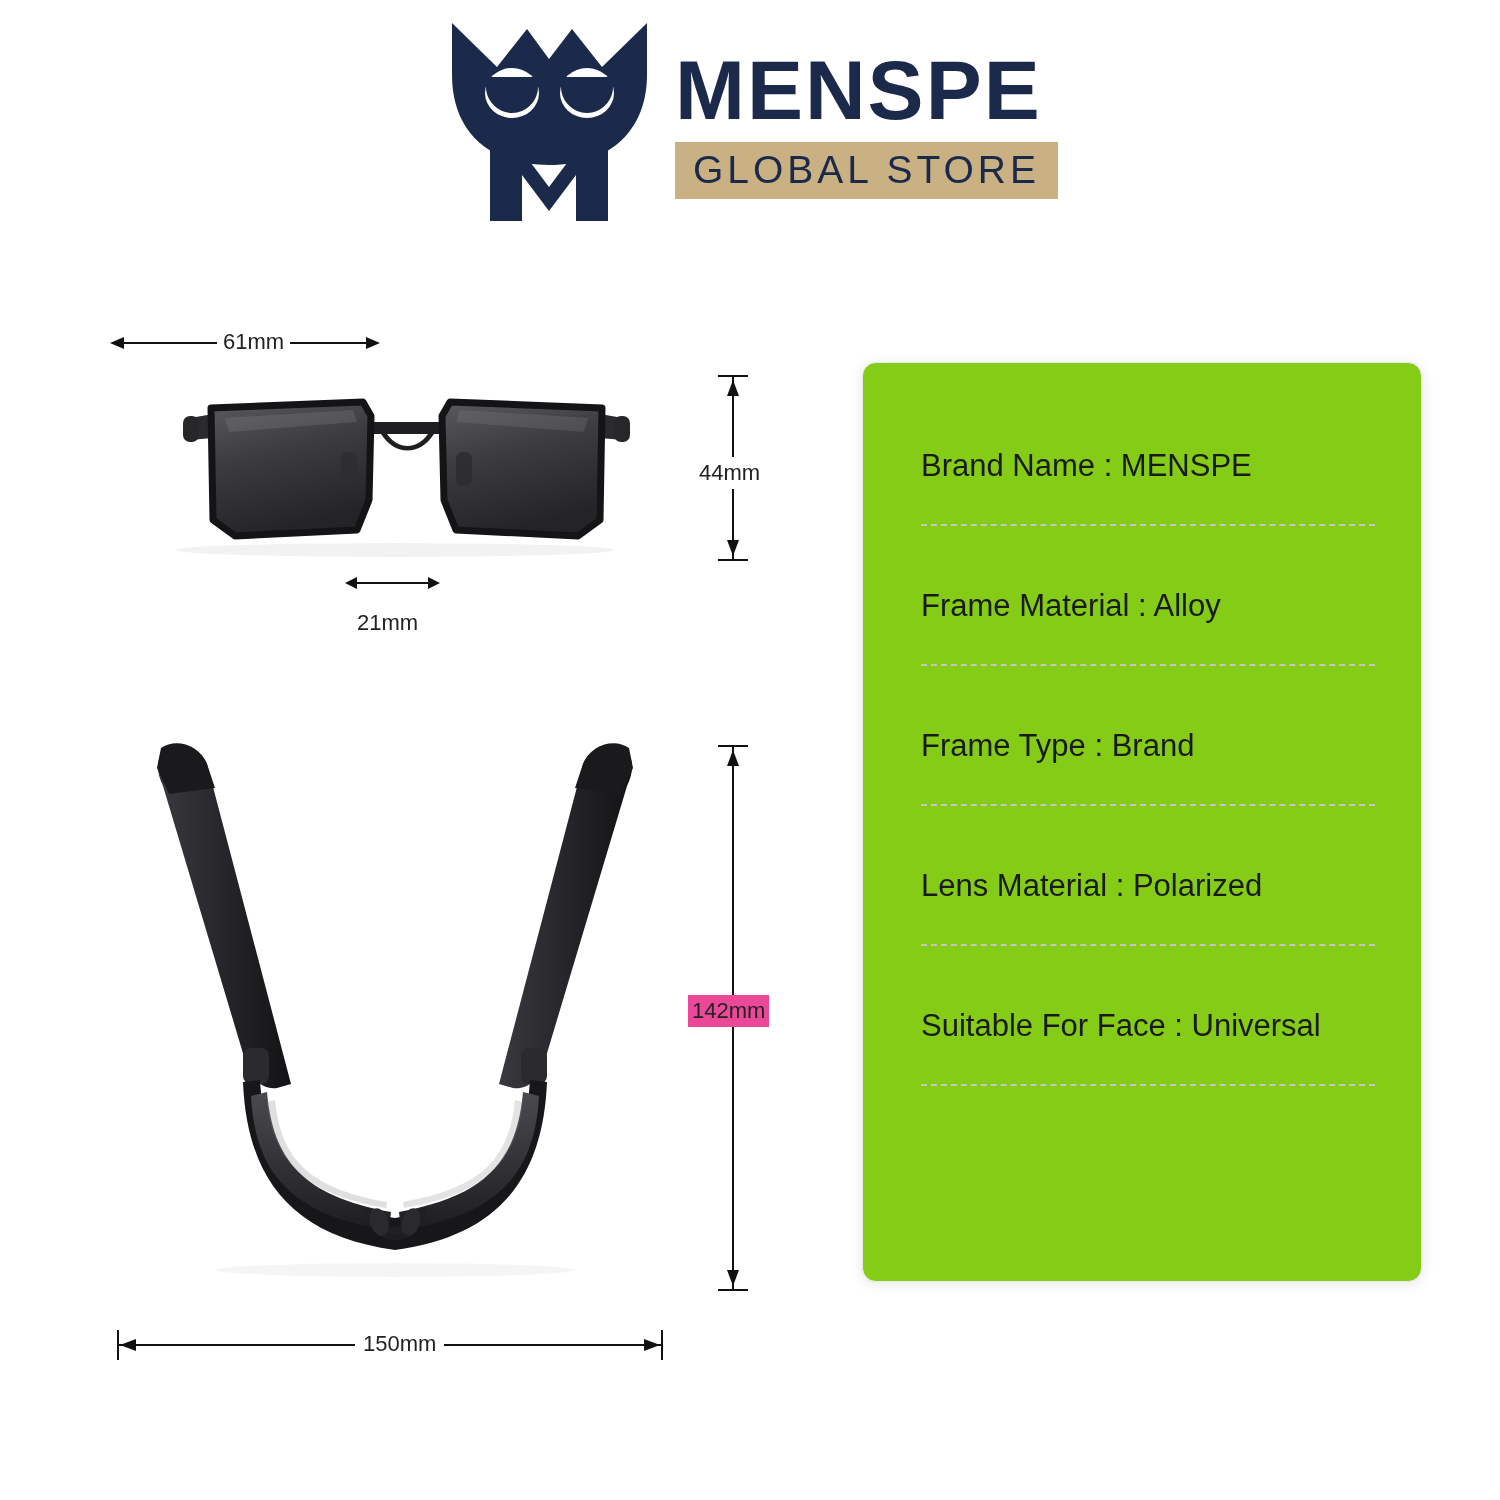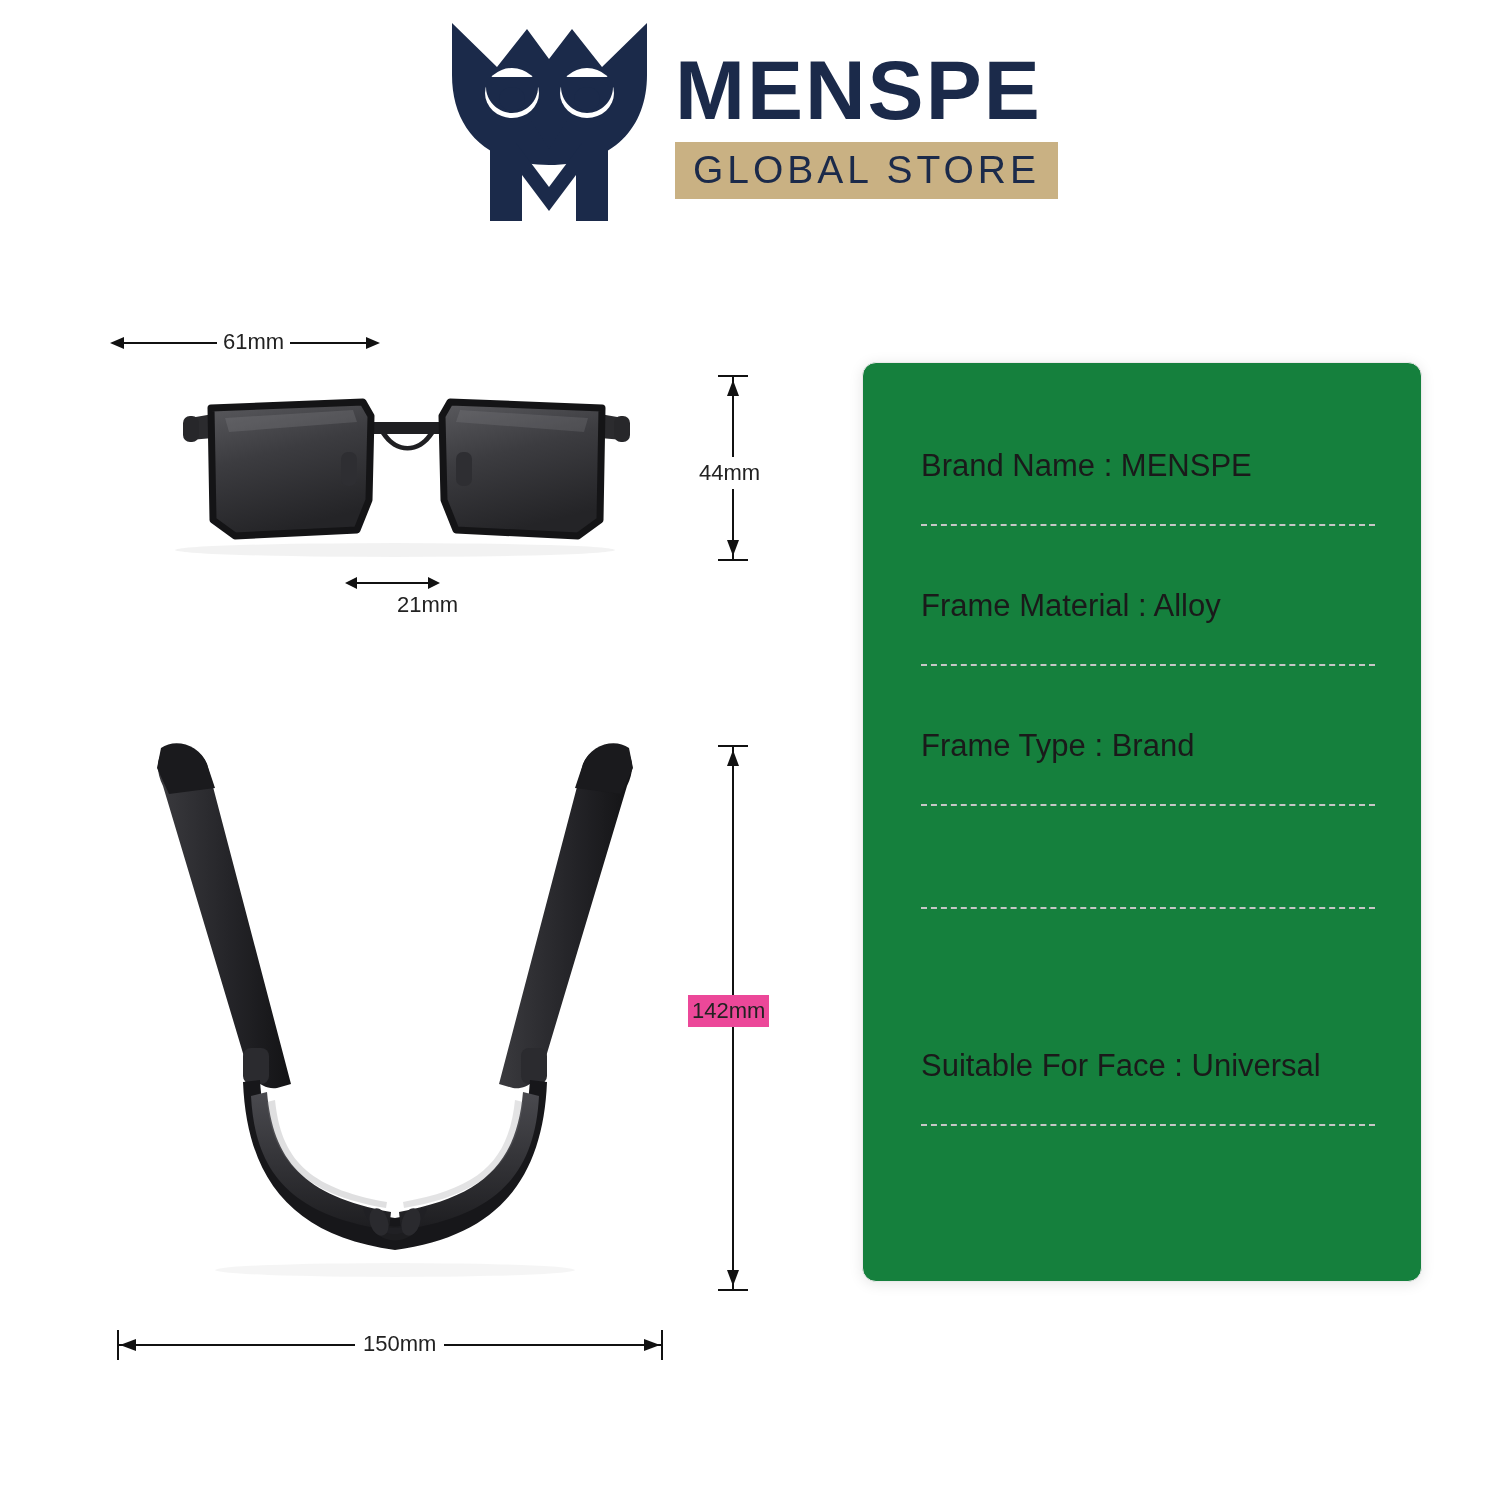--- a/index.html
+++ b/index.html
@@ -104,21 +104,21 @@
 
   svg { display: block; }
 
   
   #spec-card {
     position: absolute;
     left: 862px;
     top: 362px;
     width: 560px;
     height: 920px;
-    background: #15803d;
+    background: #84cc16;
     border: 1px solid #eaeaea;
     border-radius: 14px;
     box-shadow: 0 2px 14px rgba(0,0,0,0.10);
     box-sizing: border-box;
     padding: 84px 46px 40px 58px;
   }
   .spec-row {
     height: 140px;
     box-sizing: border-box;
   }
@@ -231,21 +231,21 @@
       <polygon points="15,12 9,28 21,28" fill="#111"></polygon>
       <polygon points="15,188 9,172 21,172" fill="#111"></polygon>
     </svg>
     <div class="dim-label" style="left:695px;top:207px;background:#fff;padding:3px 4px;text-align:right;">44mm</div>
 
     <svg style="position:absolute;left:345px;top:320px;" width="95" height="26">
       <line x1="6" y1="13" x2="89" y2="13" stroke="#111" stroke-width="2"></line>
       <polygon points="0,13 12,7 12,19" fill="#111"></polygon>
       <polygon points="95,13 83,7 83,19" fill="#111"></polygon>
     </svg>
-    <div class="dim-label" style="left:357px;top:342px;margin-left:40px;">21mm</div>
+    <div class="dim-label" style="left:357px;top:360px;">21mm</div>
   </div>
 
   <div>
 
     <div id="top-view">
       <svg viewBox="0 0 600 580" width="600" height="580">
         <defs>
           <linearGradient id="armGrad" x1="0" y1="0" x2="1" y2="0">
             <stop offset="0%" stop-color="#3a3a3e"></stop>
             <stop offset="55%" stop-color="#242428"></stop>
@@ -319,20 +319,21 @@
     <div class="spec-text">Frame Material : Alloy</div>
     <div class="spec-rule"></div>
   </div>
 
   <div class="spec-row">
     <div class="spec-text">Frame Type : Brand</div>
     <div class="spec-rule"></div>
   </div>
 
   <div class="spec-row">
+    <div class="spec-text">Lens Material : Polarized</div>
     <div class="spec-rule"></div>
   </div>
 
   <div class="spec-row">
     <div class="spec-text">Suitable For Face : Universal</div>
     <div class="spec-rule"></div>
   </div>
 
 
 </div>

